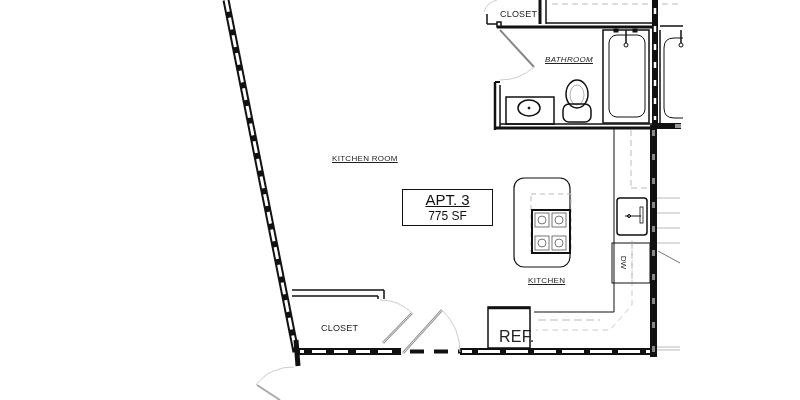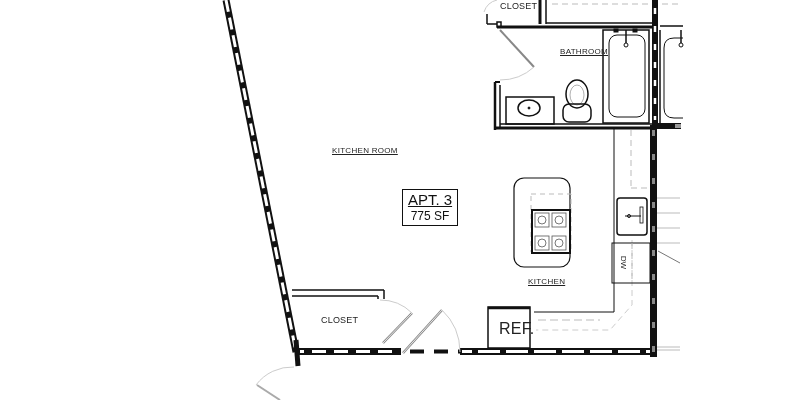--- a/index.html
+++ b/index.html
@@ -1,21 +1,21 @@
 <!DOCTYPE html>
 <html><head>
 <meta charset="utf-8">
 <style>
   html, body { margin: 0; padding: 0; background: #ffffff; }
   body { width: 800px; height: 400px; overflow: hidden; position: relative; font-family: "Liberation Sans", sans-serif; }
   svg { position: absolute; left: 0; top: 0; }
-  .lbl { position: absolute; font-family: "Liberation Sans", sans-serif; color: #222; white-space: nowrap; }
+  .lbl { position: absolute; font-family: "Liberation Sans", sans-serif; color: #222; white-space: nowrap; margin-top: 8px; }
   .room-lbl { font-size: 8px; text-decoration: underline; letter-spacing: 0.3px; }
   .plain-lbl { font-size: 9px; letter-spacing: 0.2px; }
-  .apt-box { position: absolute; left: 402px; top: 189px; width: 56px; height: 37px; border: 1.5px solid #111; box-sizing: border-box; background: #fff; text-align: center; }
+  .apt-box { position: absolute; left: 402px; top: 189px; width: 91px; height: 37px; border: 1.5px solid #111; box-sizing: border-box; background: #fff; text-align: center; }
   .apt-title { font-size: 15px; line-height: 15px; margin-top: 2px; text-decoration: underline; color: #111; }
   .apt-area { font-size: 12px; line-height: 14px; margin-top: 2px; color: #111; text-align: center; }
   .dw { position: absolute; font-size: 8px; transform: rotate(90deg); color: #222; }
 </style>
 </head>
 <body>
 
 <svg width="800" height="400" viewBox="0 0 800 400">
   <defs>
     <pattern id="wallpat" patternUnits="userSpaceOnUse" width="14" height="14">
@@ -171,23 +171,23 @@
     <line x1="403" y1="353" x2="442" y2="310" stroke="#fff" stroke-width="0.8"></line>
     <path d="M 442 310 A 58 58 0 0 1 460 352" stroke="#ccc" fill="none"></path>
   </g>
   <g>
     <line x1="257" y1="385" x2="280" y2="400" stroke="#aaa" stroke-width="2"></line>
     <path d="M 256 385 A 45 45 0 0 1 294 367" stroke="#ccc" fill="none"></path>
   </g>
 </svg>
 
 <div class="lbl plain-lbl" style="left:500px; top:1px;">CLOSET</div>
-<div class="lbl room-lbl" style="left:560px; top:47px;">BATHROOM</div>
+<div class="lbl room-lbl" style="left:545px; top:47px;font-style:italic;">BATHROOM</div>
 <div class="lbl room-lbl" style="left:332px; top:146px;">KITCHEN ROOM</div>
-<div class="lbl room-lbl" style="left:528px; top:277px;">KITCHEN</div>
+<div class="lbl room-lbl" style="left:528px; top:268px;">KITCHEN</div>
 <div class="lbl plain-lbl" style="left:321px; top:315px;">CLOSET</div>
 <div class="lbl plain-lbl" style="left:499px; top:320px; font-size:16px;">REF.</div>
 <div class="dw" style="left:617px; top:258px;">DW</div>
 
 <div class="apt-box">
   <div class="apt-title">APT. 3</div>
   <div class="apt-area">775 SF</div>
 </div>
 
 </body></html>

